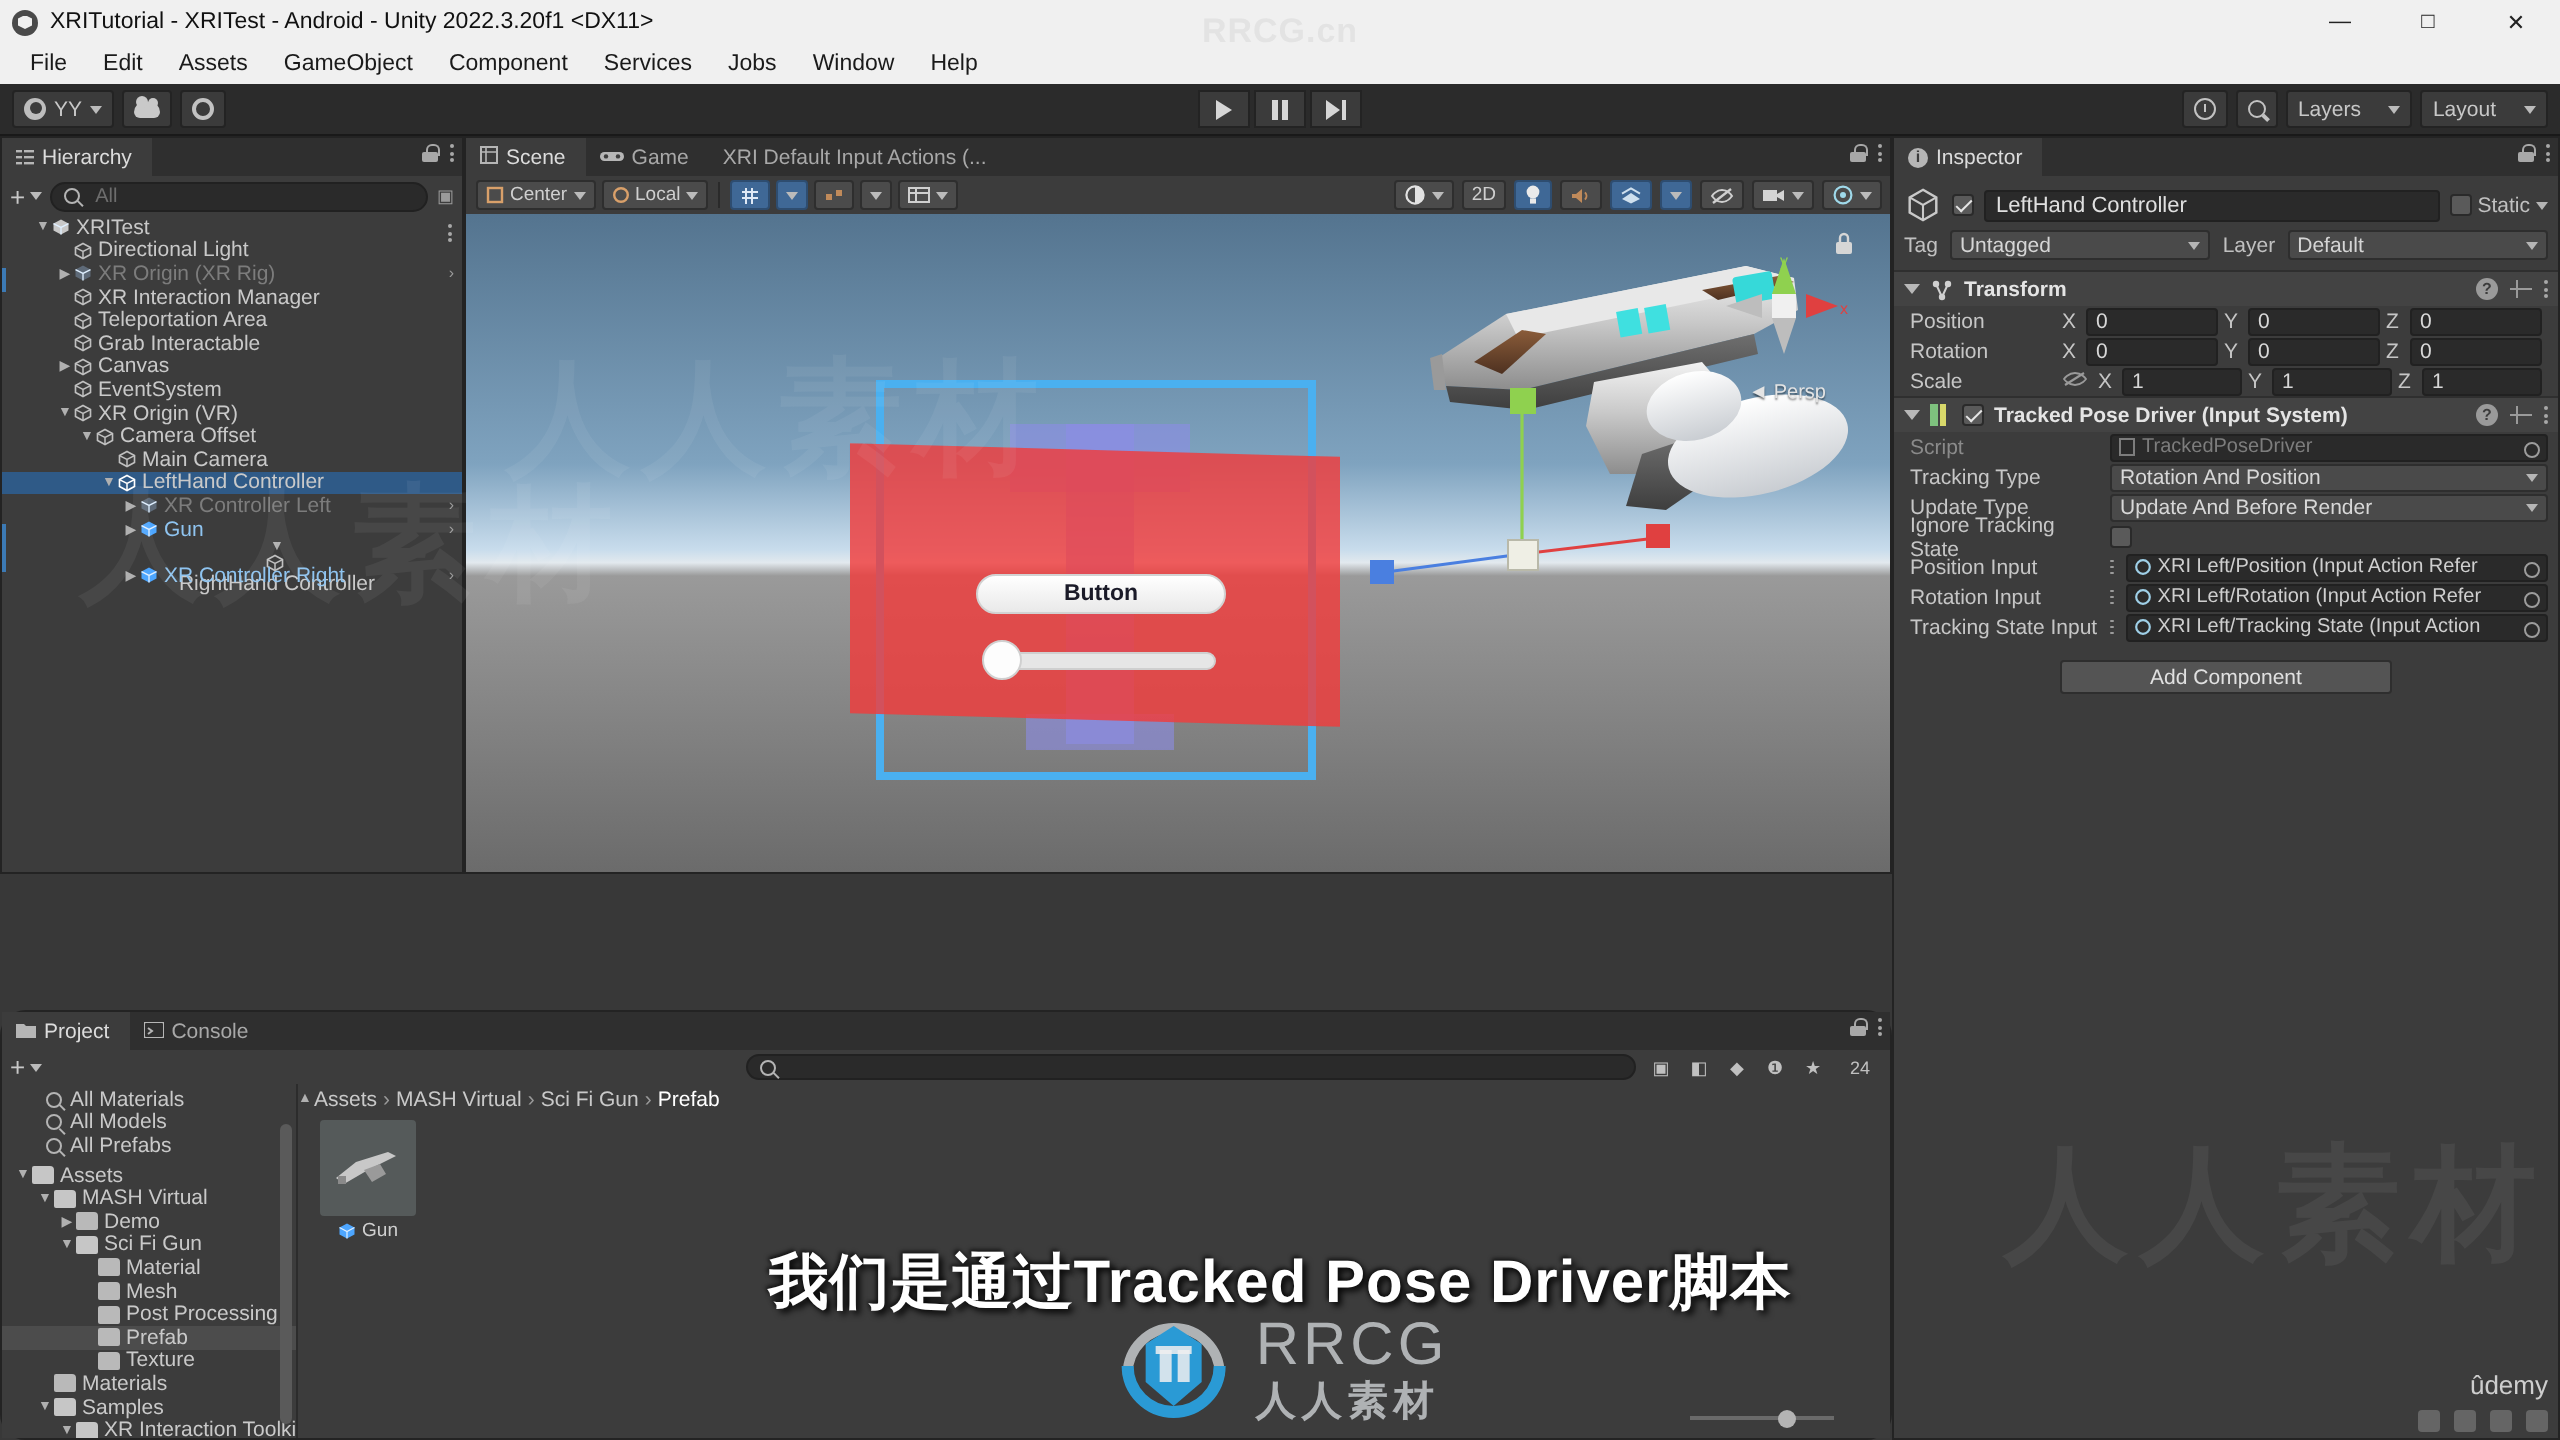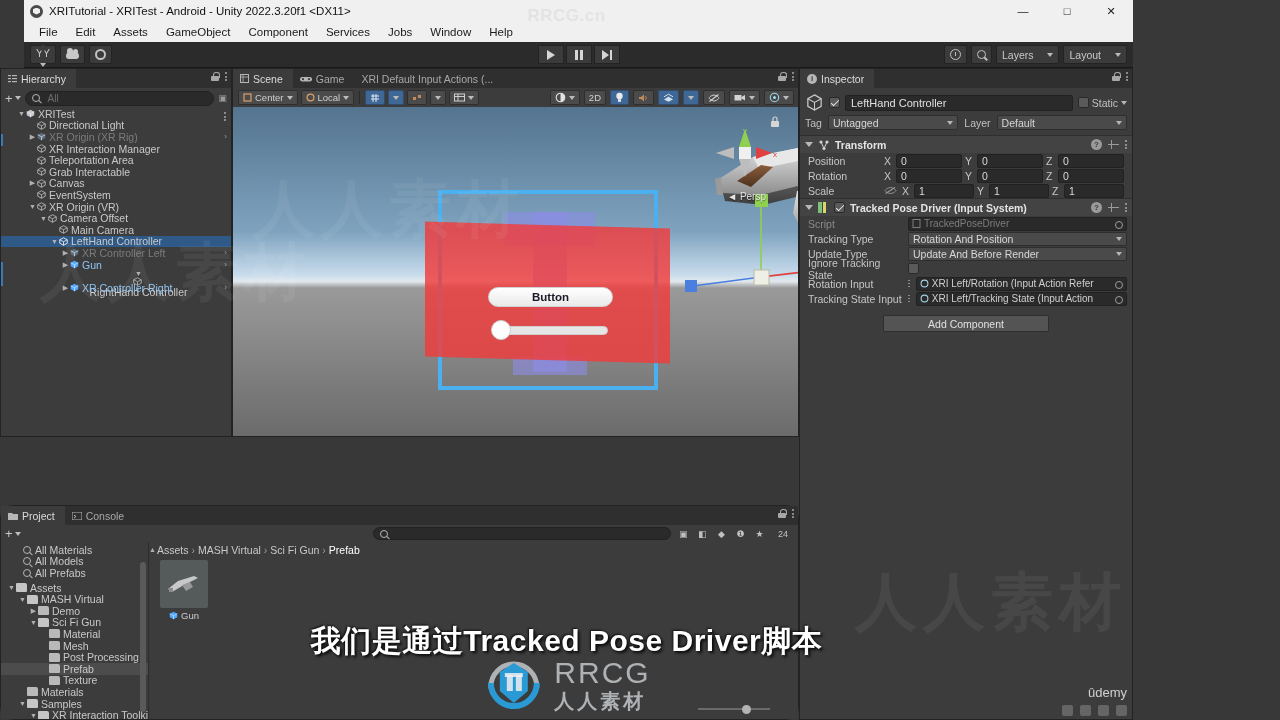--- a/index.html
+++ b/index.html
@@ -2,21 +2,21 @@
 <html><head>
 <meta charset="utf-8">
 <style>
   * { box-sizing: border-box; margin:0; padding:0; }
   html,body { width:1280px; height:720px; overflow:hidden; }
   body {
     font-family: "Liberation Sans", sans-serif;
     background:#383838; color:#c4c4c4; font-size:11px;
     -webkit-font-smoothing:antialiased;
   }
-  .app { position:relative; width:1133px; height:720px;padding-left:24px; }
+  .app { position:relative; width:1280px; height:720px; }
 
   
   .titlebar {
     height:22px; background:#f0f0f0; color:#111;
     display:flex; align-items:center; padding-left:6px; font-size:11.5px;
     position:relative;
   }
   .titlebar .unity-logo {
     width:13px; height:13px; border-radius:50%;
     background:#4a4a4a; margin-right:6px; position:relative; flex:none;
@@ -37,21 +37,21 @@
   .menubar .mi { padding:2px 9px; white-space:nowrap; }
 
   
   .toolbar {
     height:26px; background:#2b2b2b; border-bottom:1px solid #191919;
     display:flex; align-items:center; padding:0 6px; gap:4px; position:relative;
   }
   .tbtn {
     height:19px; min-width:20px; background:#3b3b3b; border:1px solid #232323;
     border-radius:2px; display:flex; align-items:center; justify-content:center;
-    gap:3px; padding:0 5px; color:#c8c8c8; font-size:10.5px;flex-direction:column;
+    gap:3px; padding:0 5px; color:#c8c8c8; font-size:10.5px;
   }
   .acct { gap:4px; }
   .avatar-circ { width:11px;height:11px;border-radius:50%;background:#bdbdbd;position:relative; }
   .avatar-circ:after{content:"";position:absolute;left:2.5px;top:2px;width:6px;height:6px;border-radius:50%;background:#3b3b3b;}
   .caret { width:0;height:0;border-left:3px solid transparent;border-right:3px solid transparent;border-top:4px solid #bbb; }
   .cloud { width:13px;height:8px;background:#c9c9c9;border-radius:5px 5px 3px 3px; position:relative;}
   .cloud:before{content:"";position:absolute;left:1px;top:-3px;width:6px;height:6px;border-radius:50%;background:#c9c9c9;}
   .cloud:after{content:"";position:absolute;right:1px;top:-2px;width:5px;height:5px;border-radius:50%;background:#c9c9c9;}
   .gear-ic { width:11px;height:11px;border-radius:50%;border:2px solid #c2c2c2; }
   .playgroup { position:absolute; left:50%; transform:translateX(-50%); display:flex; gap:2px; }
@@ -912,20 +912,35 @@
               <span>Update And Before Render</span>
               <span class="tiny-caret"></span>
             </div>
           </div>
 
           <div class="prow">
             <span class="plabel">Ignore Tracking State</span>
             <span class="toggle-sq"></span>
           </div>
 
+          <div class="prow">
+            <span class="plabel">Position Input</span>
+            <span class="mini-kebab">
+                <i></i>
+                <i></i>
+                <i></i>
+              </span>
+            <div class="obj-field">
+              <svg width="9" height="9" viewBox="0 0 9 9">
+                  <circle cx="4.5" cy="4.5" r="3.4" fill="none" stroke="#9fd0e8" stroke-width="1.1"></circle>
+                </svg>
+              <span>XRI Left/Position (Input Action Refer</span>
+              <span class="obj-dot"></span>
+            </div>
+          </div>
 
           <div class="prow">
             <span class="plabel">Rotation Input</span>
             <span class="mini-kebab">
                 <i></i>
                 <i></i>
                 <i></i>
               </span>
             <div class="obj-field">
               <svg width="9" height="9" viewBox="0 0 9 9">

